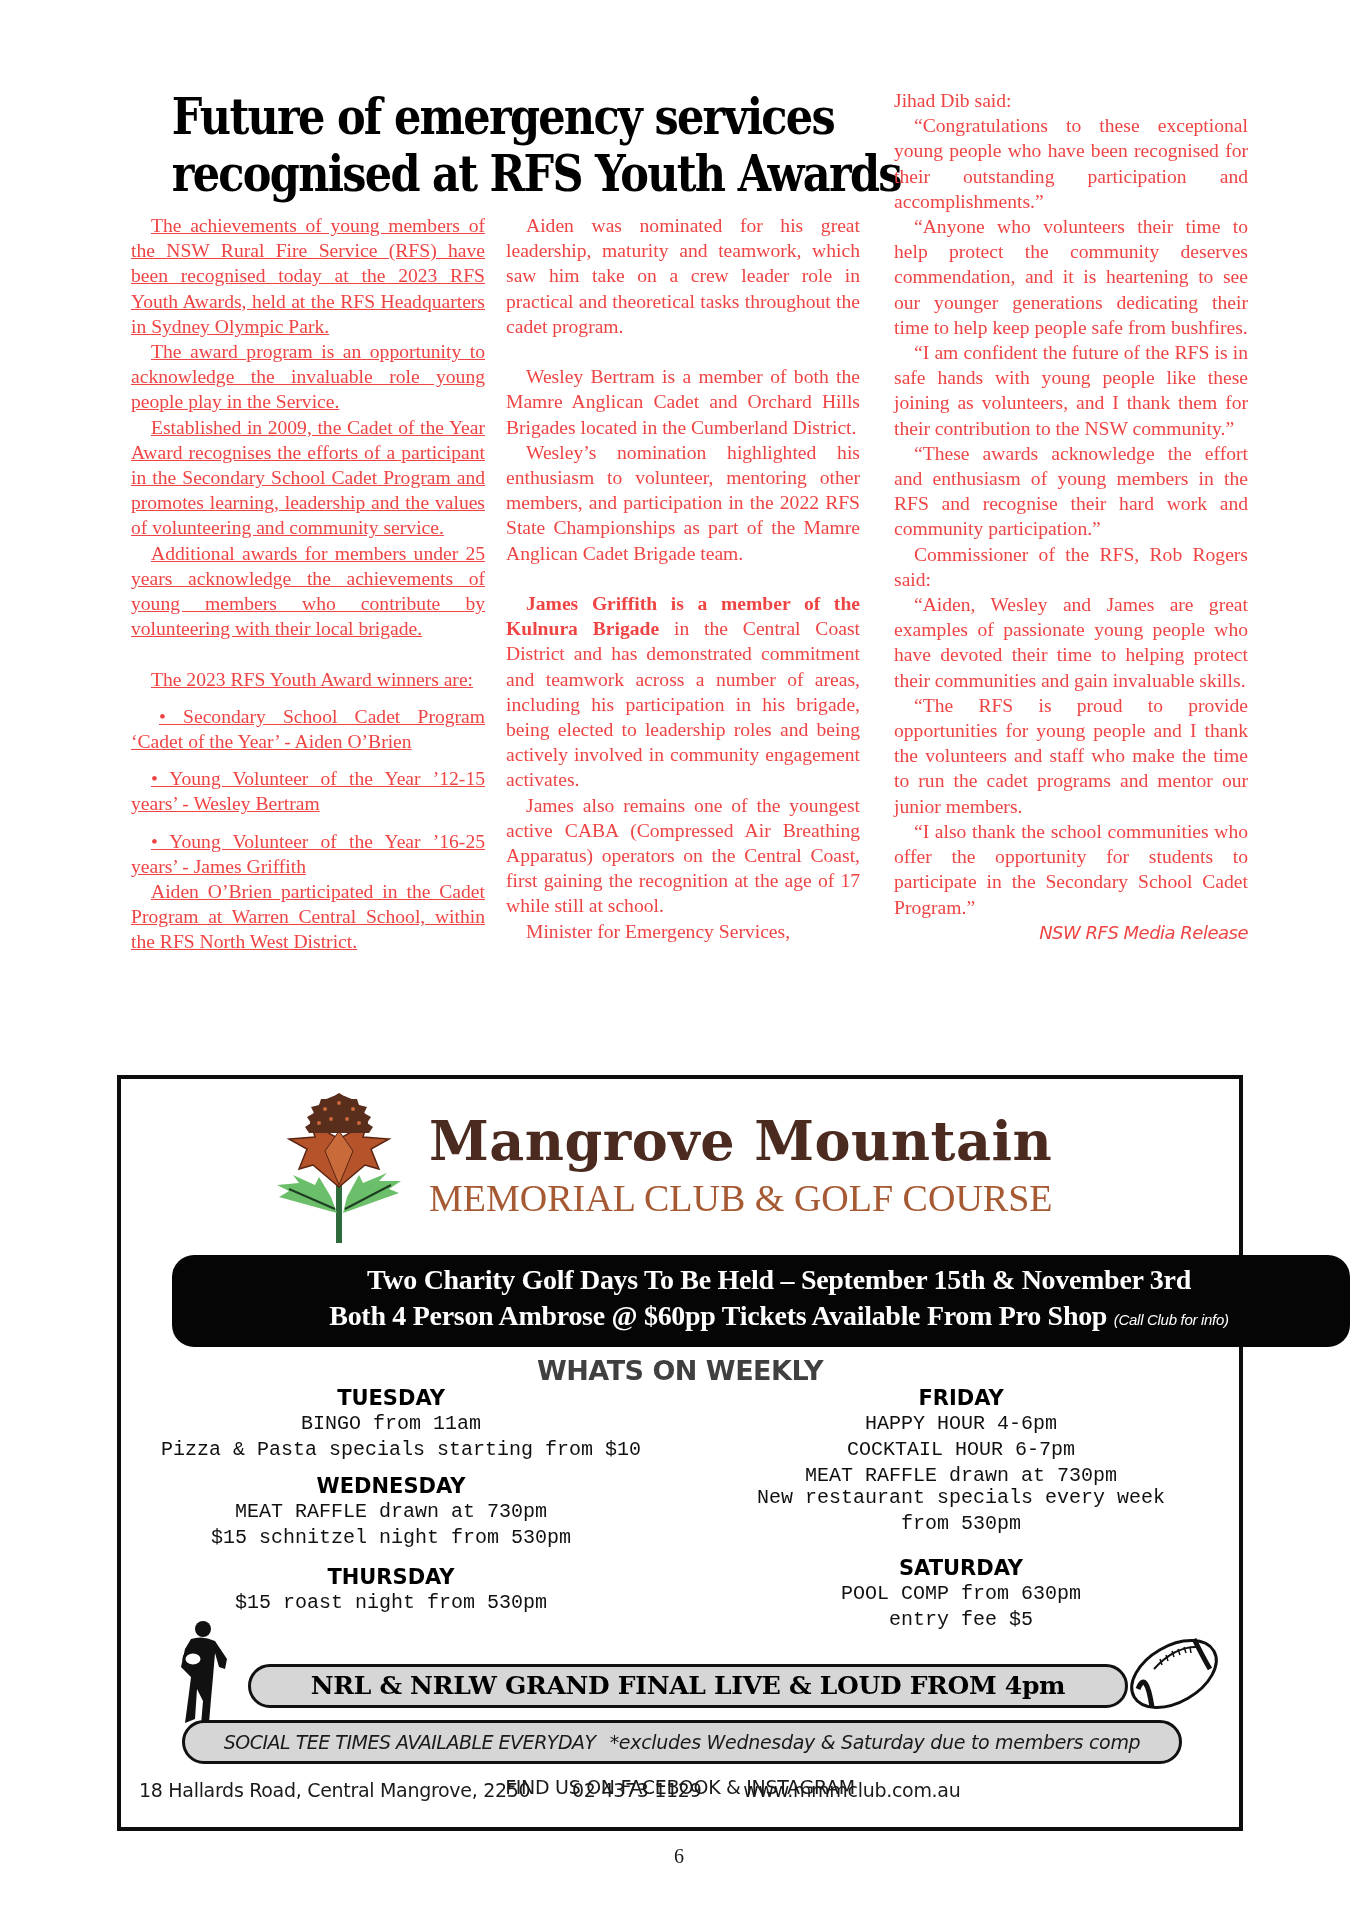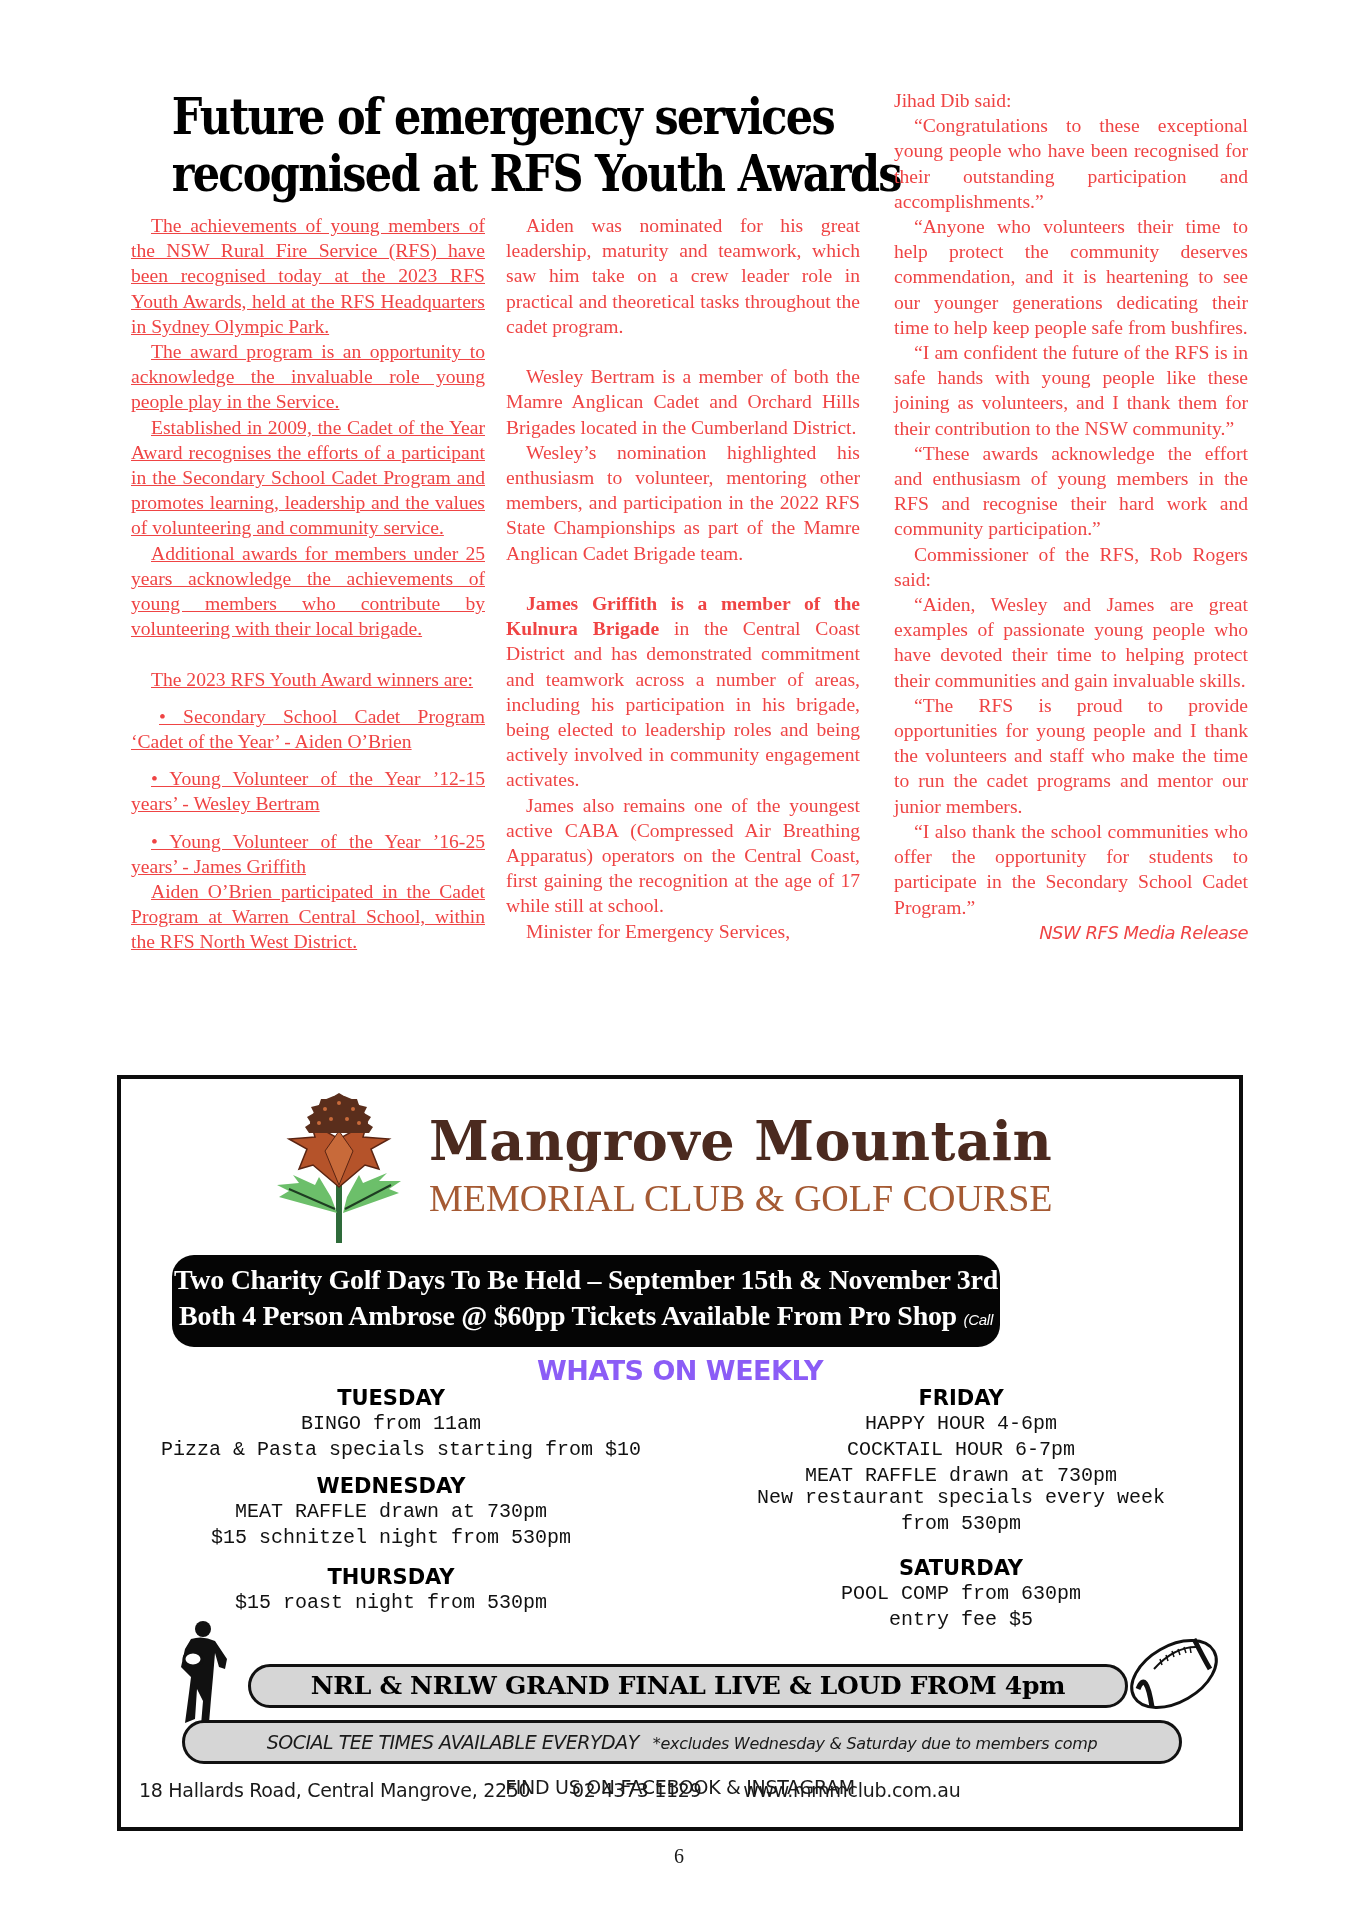--- a/index.html
+++ b/index.html
@@ -36,48 +36,48 @@
     position:absolute; left:308px; top:30px;
     font-family:"DejaVu Serif","Liberation Serif",serif; font-weight:bold;
     font-size:54px; color:#4b2a1f; letter-spacing:0.5px; white-space:nowrap;
   }
   .club-sub {
     position:absolute; left:308px; top:97px;
     font-family:"Liberation Serif","DejaVu Serif",serif;
     font-size:38px; color:#a55a33; letter-spacing:0px; white-space:nowrap;
   }
   .banner {
-    position:absolute; left:51px; top:176px; width:828px; height:92px;
+    position:absolute; left:51px; top:176px; width:1142px; height:92px;
     background:#050505; border-radius:22px; color:#fff; text-align:center;
-    font-family:"Liberation Serif","DejaVu Serif",serif; font-weight:bold;
+    font-family:"Liberation Serif","DejaVu Serif",serif; font-weight:bold;padding-left:36px;
   }
   .banner .l1 { font-size:28px; line-height:30px; margin-top:10px; letter-spacing:-0.3px; }
   .banner .l2 { font-size:28px; line-height:30px; margin-top:6px; letter-spacing:-0.3px; }
   .banner .note { font-family:"Liberation Sans","DejaVu Sans",sans-serif; font-style:italic; font-weight:normal; font-size:15px; }
 
   .whats {
     position:absolute; left:0; width:1118px; top:276px; text-align:center;
     font-family:"DejaVu Sans","Liberation Sans",sans-serif; font-weight:900;
-    font-size:27px; letter-spacing:-0.5px; color:#8b5cf6;
+    font-size:27px; letter-spacing:-0.5px; color:#404040;
   }
   .dayblock { position:absolute; text-align:center; font-family:"DejaVu Sans","Liberation Sans",sans-serif; color:#111; }
   .dayblock .dayname { font-weight:bold; font-size:21px; line-height:26px; color:#000; }
   .dayblock .line { font-size:20px; line-height:26px; white-space:nowrap;font-family:Liberation Mono, monospace; }
   .left-col { left:40px; width:460px; }
   .right-col { left:620px; width:440px; }
 
   .pill {
     position:absolute; background:#d6d6d6; border:3px solid #111;
     border-radius:26px; text-align:center; box-sizing:border-box;
   }
   .pill-nrl { left:127px; top:585px; width:880px; height:44px; }
   .pill-nrl span { font-family:"DejaVu Serif","Liberation Serif",serif; font-weight:bold; font-size:25px; line-height:38px; letter-spacing:-0.3px; color:#000; }
   .pill-tee { left:61px; top:641px; width:1000px; height:44px; }
   .pill-tee .main { font-family:"DejaVu Sans","Liberation Sans",sans-serif; font-style:italic; font-size:19px; line-height:38px; letter-spacing:-0.5px; }
-  .pill-tee .small { font-family:"DejaVu Sans","Liberation Sans",sans-serif; font-style:italic; font-size:16px; margin-left:10px; letter-spacing:-0.3px; }
+  .pill-tee .small { font-family:"DejaVu Sans","Liberation Sans",sans-serif; font-style:italic; font-size:19px; margin-left:10px; letter-spacing:-0.3px; }
 
   .social { position:absolute; left:0; width:1118px; top:697px; text-align:center; font-family:"DejaVu Sans","Liberation Sans",sans-serif; font-size:19px; letter-spacing:-0.3px; }
   .contact { position:absolute; left:0; width:1320px; top:700px; font-family:"DejaVu Sans","Liberation Sans",sans-serif; font-size:19px; letter-spacing:-0.3px; }
   .contact span { margin:0 18px; }
 
   .player { position:absolute; left:52px; top:540px; }
   .ball { position:absolute; left:1003px; top:550px; }
 
   .page-num { position:absolute; left:0; width:1358px; top:1845px; text-align:center; font-family:"Liberation Serif","DejaVu Serif",serif; font-size:20px; }
 </style>

